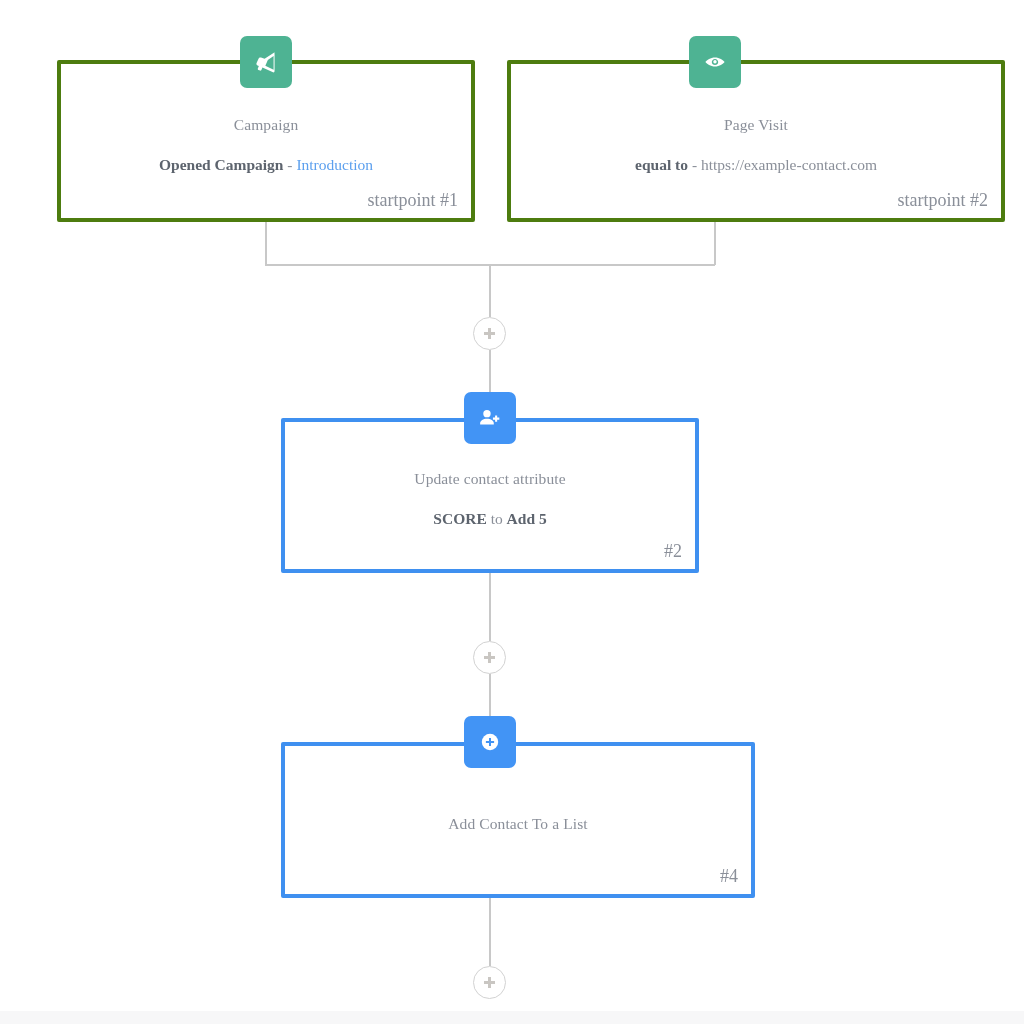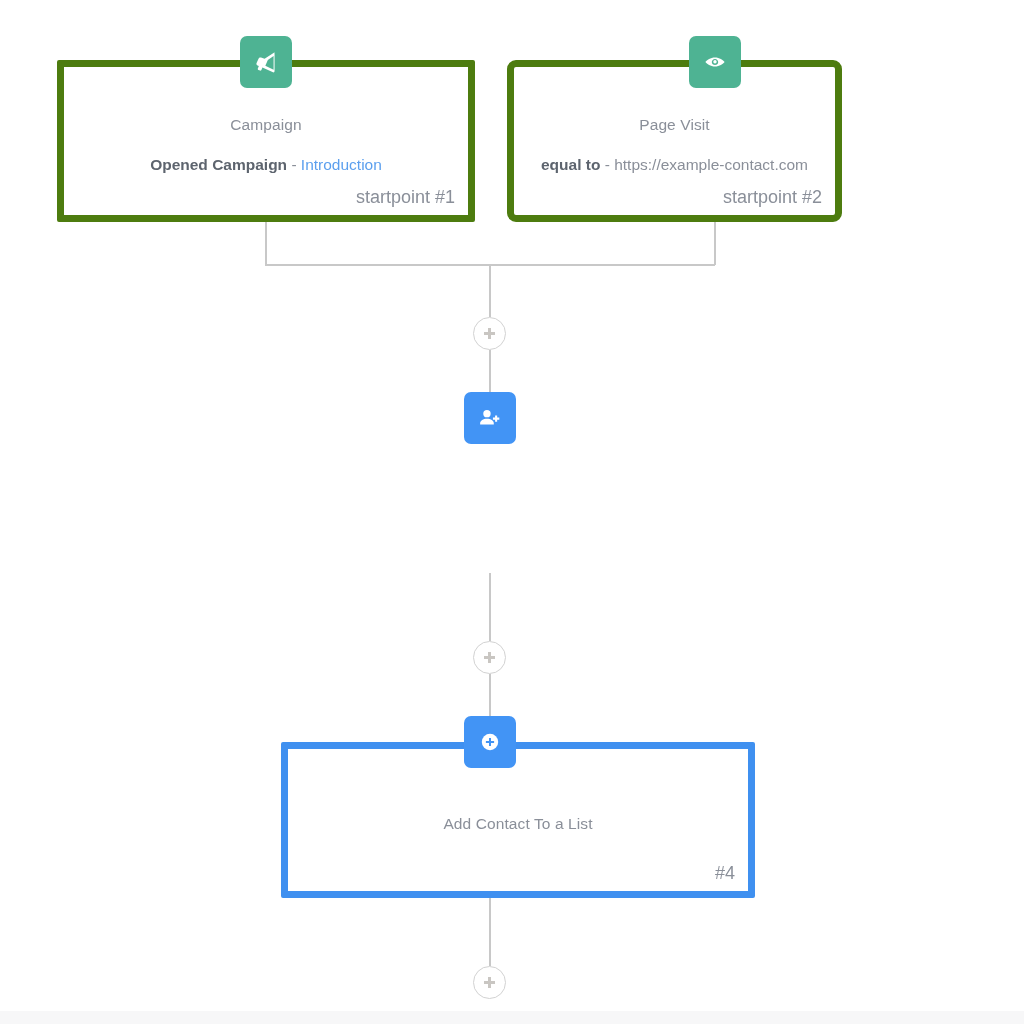--- a/index.html
+++ b/index.html
@@ -31,22 +31,23 @@
     width: 1024px;
     height: 1024px;
     pointer-events: none;
   }
 
   
   .node {
     position: absolute;
     box-sizing: border-box;
     background: #ffffff;
-    border: 7px solid #4d7c0f;
+    border: 4px solid #4d7c0f;
     border-radius: 2px;
+    font-family: Liberation Serif, serif;
   }
   .node.blue {
     border-color: #3f90f0;
   }
 
   .node-body {
     position: absolute;
     left: 0;
     right: 0;
     top: 0;
@@ -190,21 +191,21 @@
     <div class="node-tag">startpoint #1</div>
   </div>
   <div class="badge" style="left:240px; top:36px;">
     <span>
       <svg width="26" height="26" viewBox="0 0 24 24" fill="#ffffff">
         <path d="M20.5 3.2c-.4-.2-.9-.1-1.2.2L10.7 9.1 7.4 7.9c-.9-.3-1.9.1-2.3 1L3.3 13c-.4.9 0 2 .9 2.3l1.2.45-.95 2.3c-.2.5.04 1.06.54 1.26l1.5.6c.5.2 1.06-.04 1.26-.54l.95-2.3 1.05.4 8.7 4.1c.2.1.4.15.6.1.5-.1.85-.55.85-1.07V4.2c0-.42-.22-.8-.6-1zM19 19.1l-7.6-3.6 2.3-5.4L19 6.4v12.7z"></path>
       </svg>
     </span>
   </div>
 
-  <div class="node" style="left:507px; top:60px; width:335px; height:162px;border-radius:9px;">
+  <div class="node" style="left:507px; top:60px; width:498px; height:162px;">
     <div class="node-body">
       <div class="node-title">Page Visit</div>
       <div class="node-detail">
         <span class="strong">equal to</span><span class="plain"> - </span><span class="plain">https://example-contact.com</span>
       </div>
     </div>
     <div class="node-tag">startpoint #2</div>
   </div>
   <div class="badge" style="left:689px; top:36px;">
     <span>
@@ -213,20 +214,29 @@
         <circle cx="12" cy="11.7" r="1.7" fill="#ffffff"></circle>
       </svg>
     </span>
   </div>
 
   <div class="plus-btn" style="left:473px; top:317px;">
     <span class="bar-h"></span>
     <span class="bar-v"></span>
   </div>
 
+  <div class="node blue" style="left:281px; top:418px; width:418px; height:155px;">
+    <div class="node-body">
+      <div class="node-title">Update contact attribute</div>
+      <div class="node-detail">
+        <span class="strong">SCORE</span><span class="plain"> to </span><span class="strong">Add 5</span>
+      </div>
+    </div>
+    <div class="node-tag">#2</div>
+  </div>
   <div class="badge blue" style="left:464px; top:392px;">
     <span>
       <svg width="26" height="26" viewBox="0 0 24 24" fill="#ffffff">
         <circle cx="9.2" cy="8" r="3.4"></circle>
         <path d="M9.2 12.6c-3.5 0-6.3 1.85-6.3 3.9v1.6h12.6v-1.6c0-2.05-2.8-3.9-6.3-3.9z"></path>
         <path d="M18.6 9.6h-1.9v2h-2v1.9h2v2h1.9v-2h2v-1.9h-2v-2z"></path>
       </svg>
     </span>
   </div>
 

